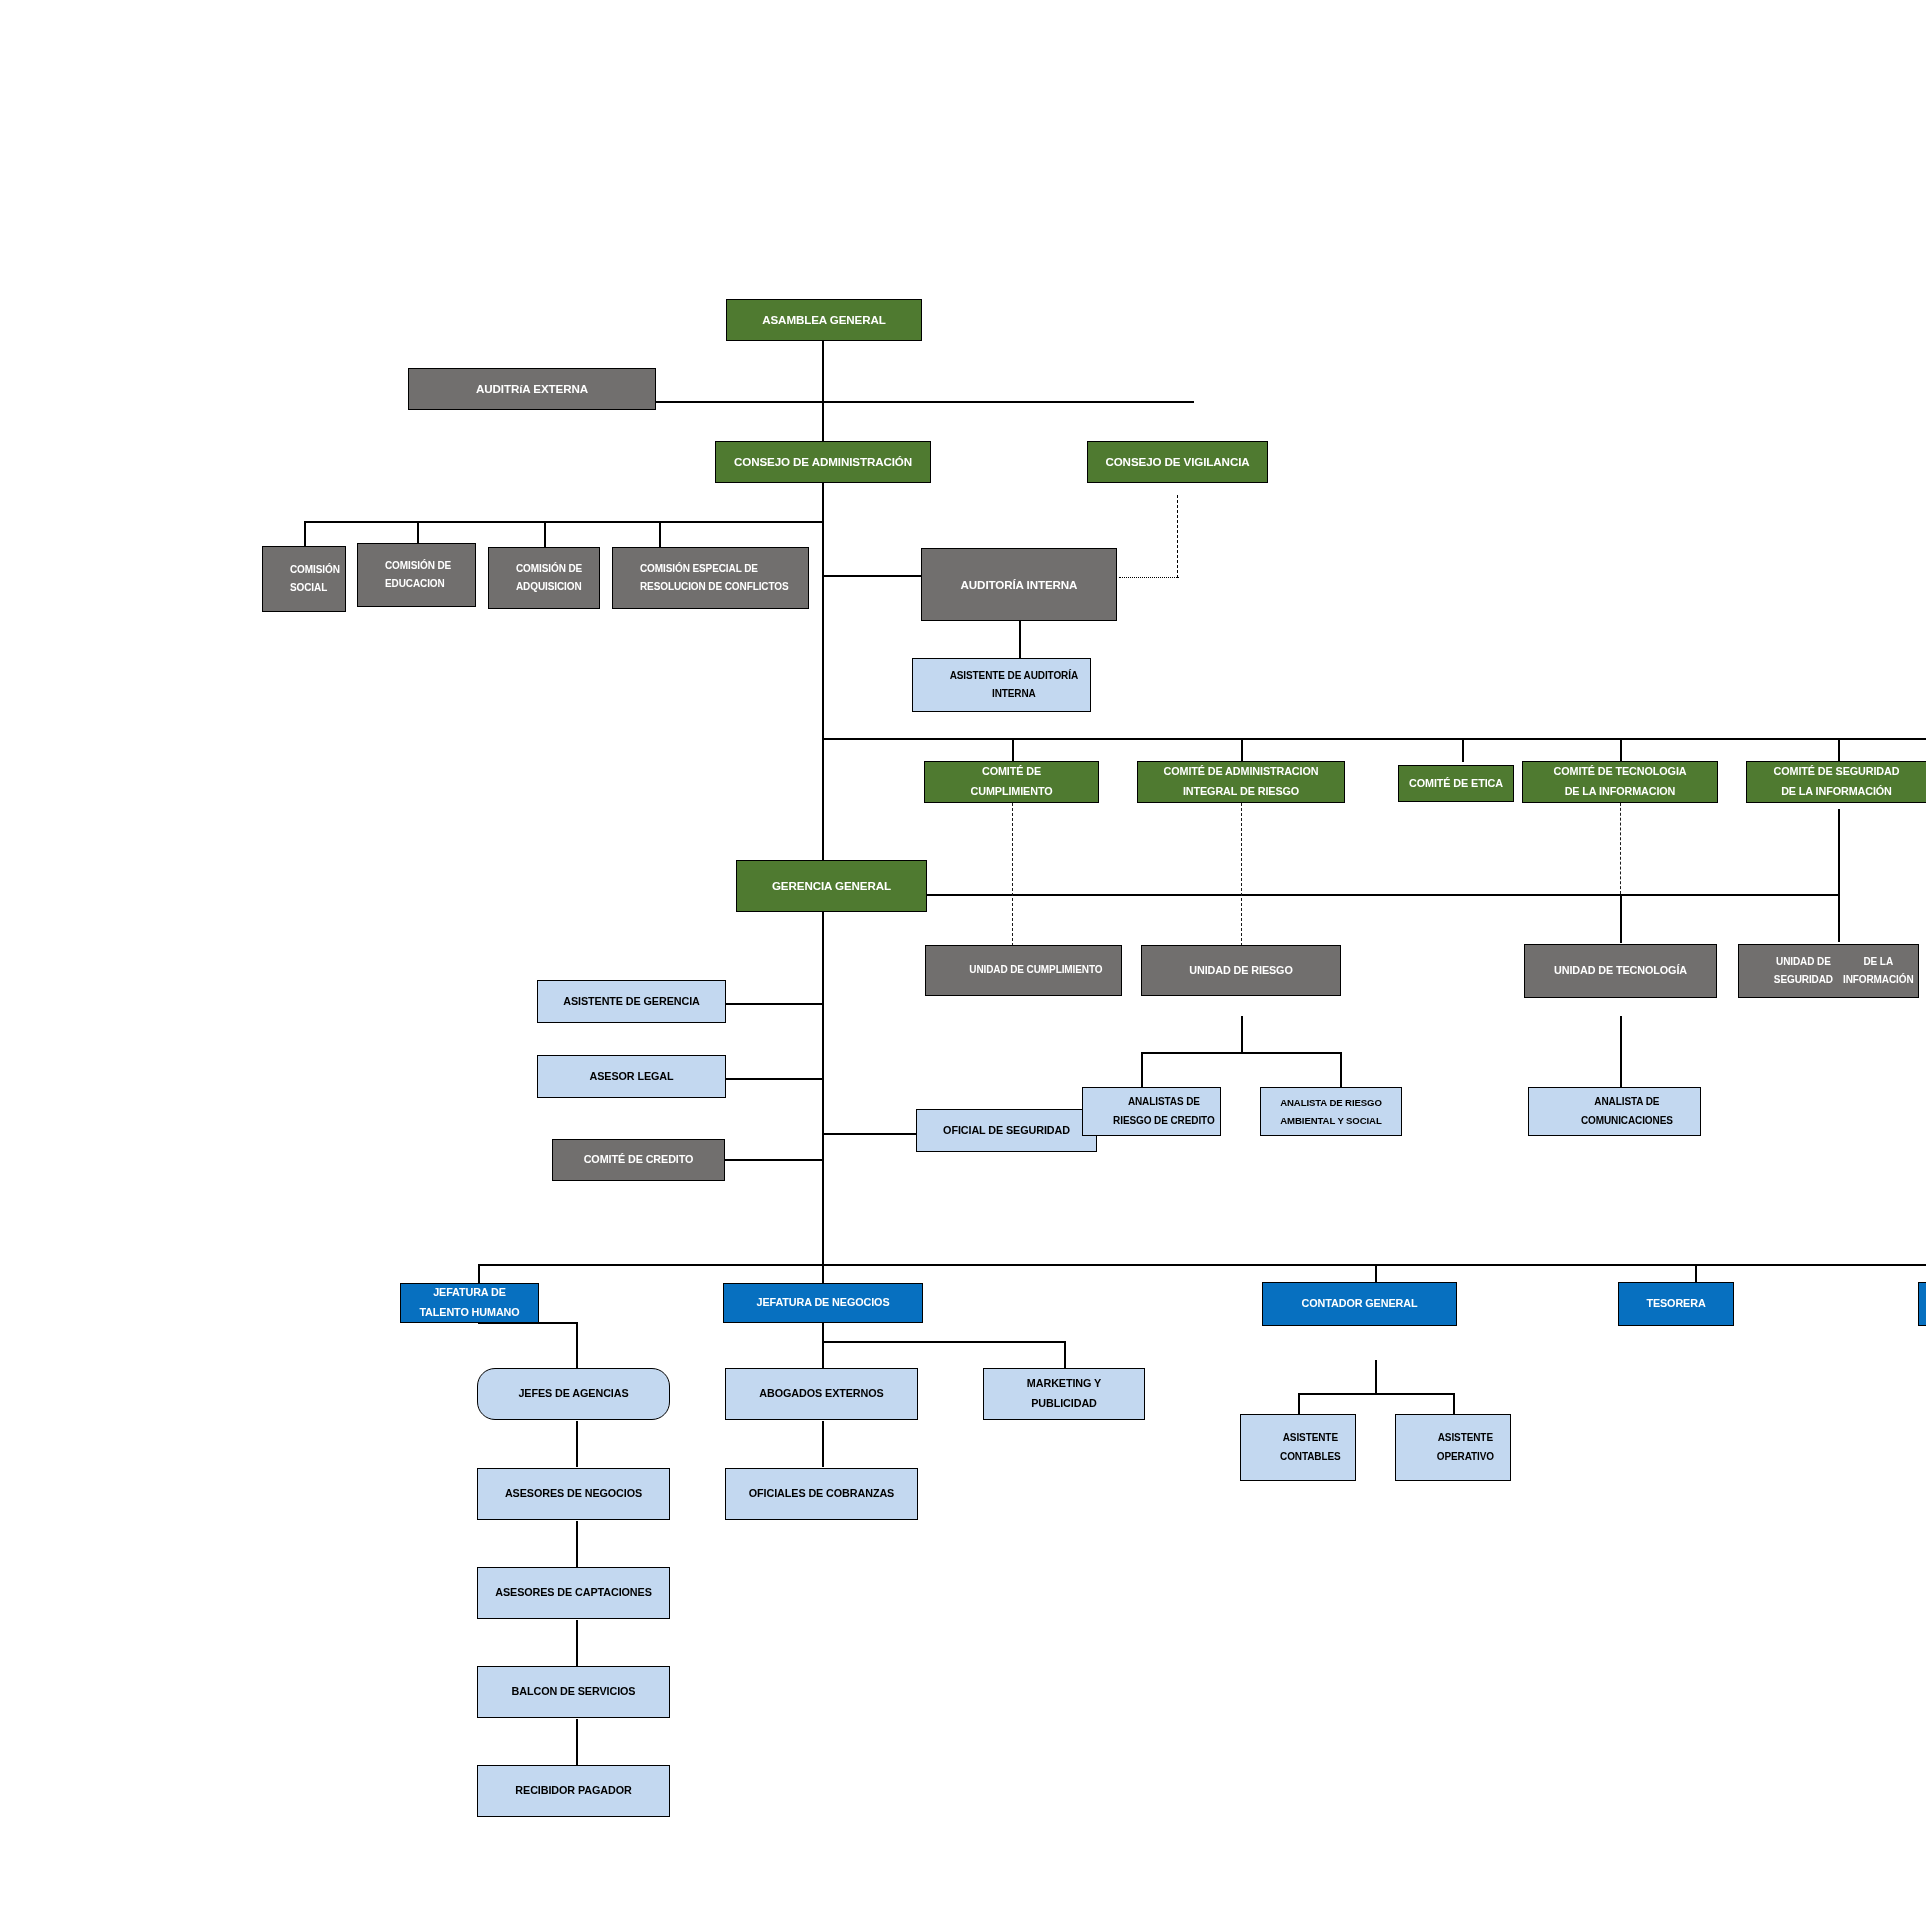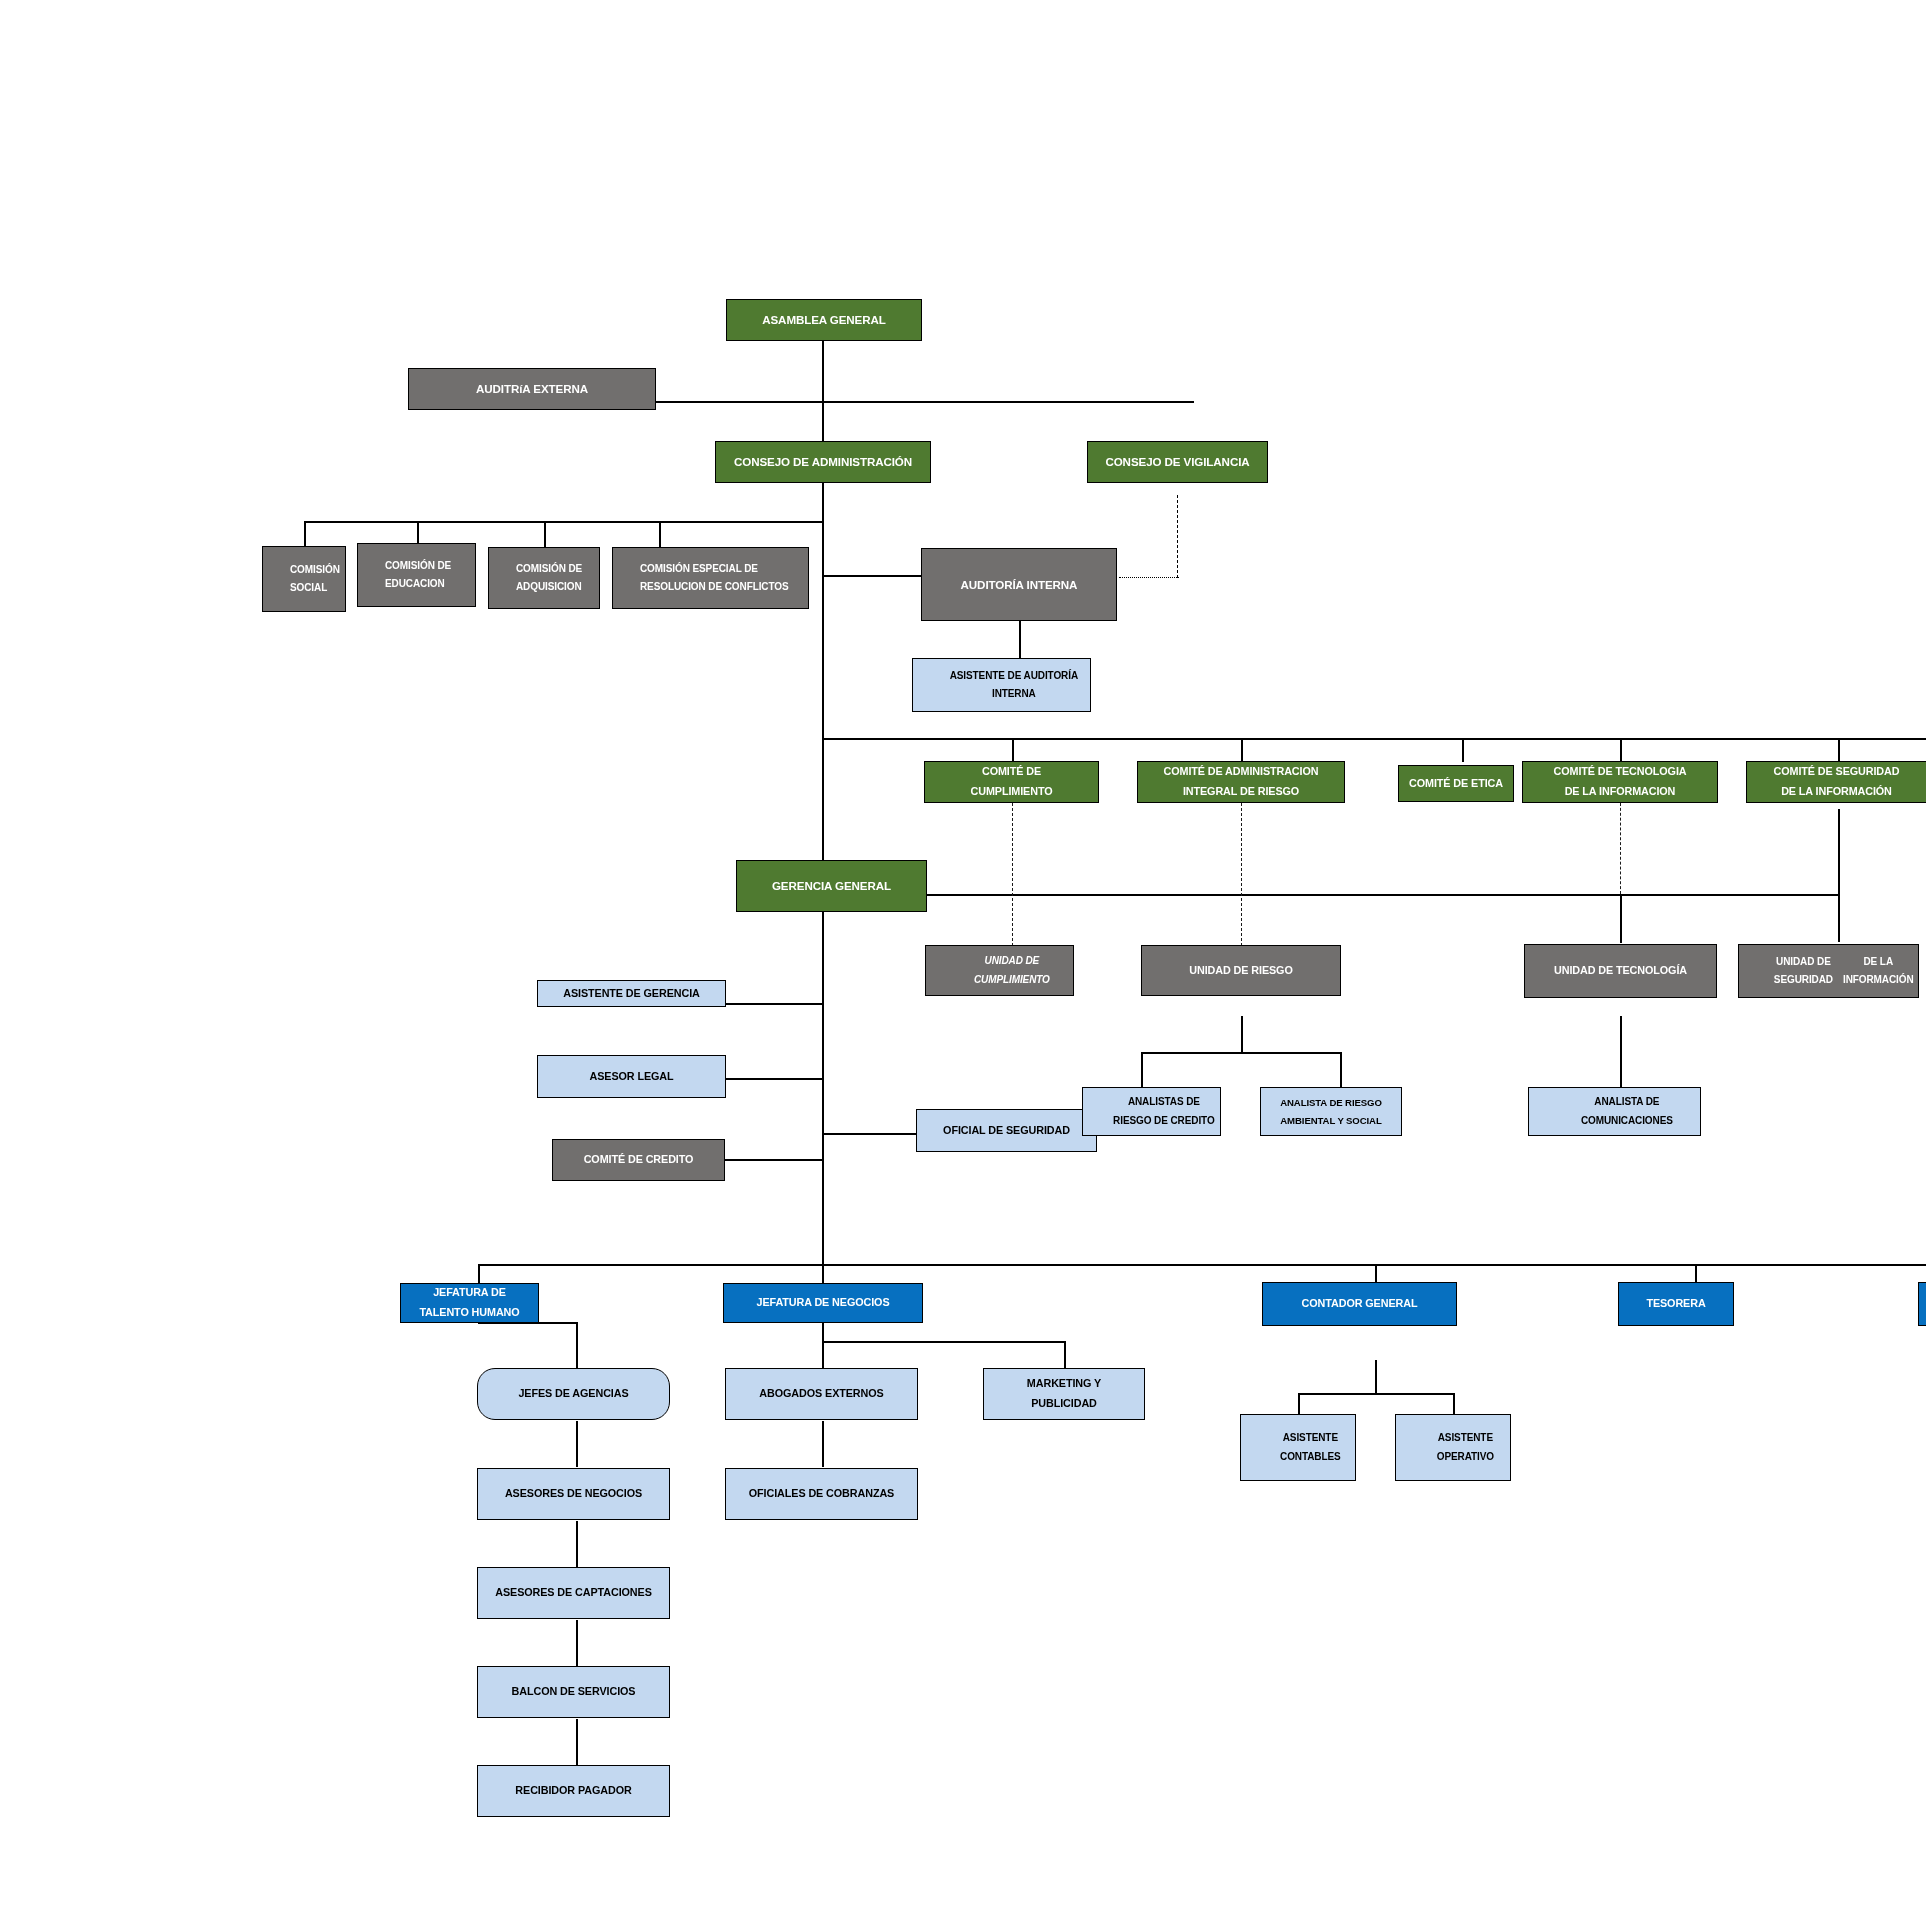--- a/index.html
+++ b/index.html
@@ -219,38 +219,38 @@
 
   <div class="node green fs-28" style="left:1746px; top:761px; width:181px; height:42px; flex-direction:column;">
     <span>COMITÉ DE SEGURIDAD</span>
     <span>DE LA INFORMACIÓN</span>
   </div>
 
   <div class="node green fs-30" style="left:736px; top:860px; width:191px; height:52px;">
     <span>GERENCIA GENERAL</span>
   </div>
 
-  <div class="node gray fs-26" style="left:925px; top:945px; width:149px; height:51px;font-style:italic;">
+  <div class="node gray fs-26" style="left:925px; top:945px; width:197px; height:51px;">
     <span>UNIDAD DE CUMPLIMIENTO</span>
   </div>
 
   <div class="node gray fs-28" style="left:1141px; top:945px; width:200px; height:51px;">
     <span>UNIDAD DE RIESGO</span>
   </div>
 
   <div class="node gray fs-28" style="left:1524px; top:944px; width:193px; height:54px;">
     <span>UNIDAD DE TECNOLOGÍA</span>
   </div>
 
   <div class="node gray fs-26" style="left:1738px; top:944px; width:181px; height:54px; flex-direction:row;">
     <span>UNIDAD DE SEGURIDAD</span>
     <span>DE LA INFORMACIÓN</span>
   </div>
 
-  <div class="node lblue fs-28" style="left:537px; top:980px; width:189px; height:27px;">
+  <div class="node lblue fs-28" style="left:537px; top:980px; width:189px; height:43px;">
     <span>ASISTENTE DE GERENCIA</span>
   </div>
 
   <div class="node lblue fs-28" style="left:537px; top:1055px; width:189px; height:43px;">
     <span>ASESOR LEGAL</span>
   </div>
 
   <div class="node gray fs-28" style="left:552px; top:1139px; width:173px; height:42px;">
     <span>COMITÉ DE CREDITO</span>
   </div>

